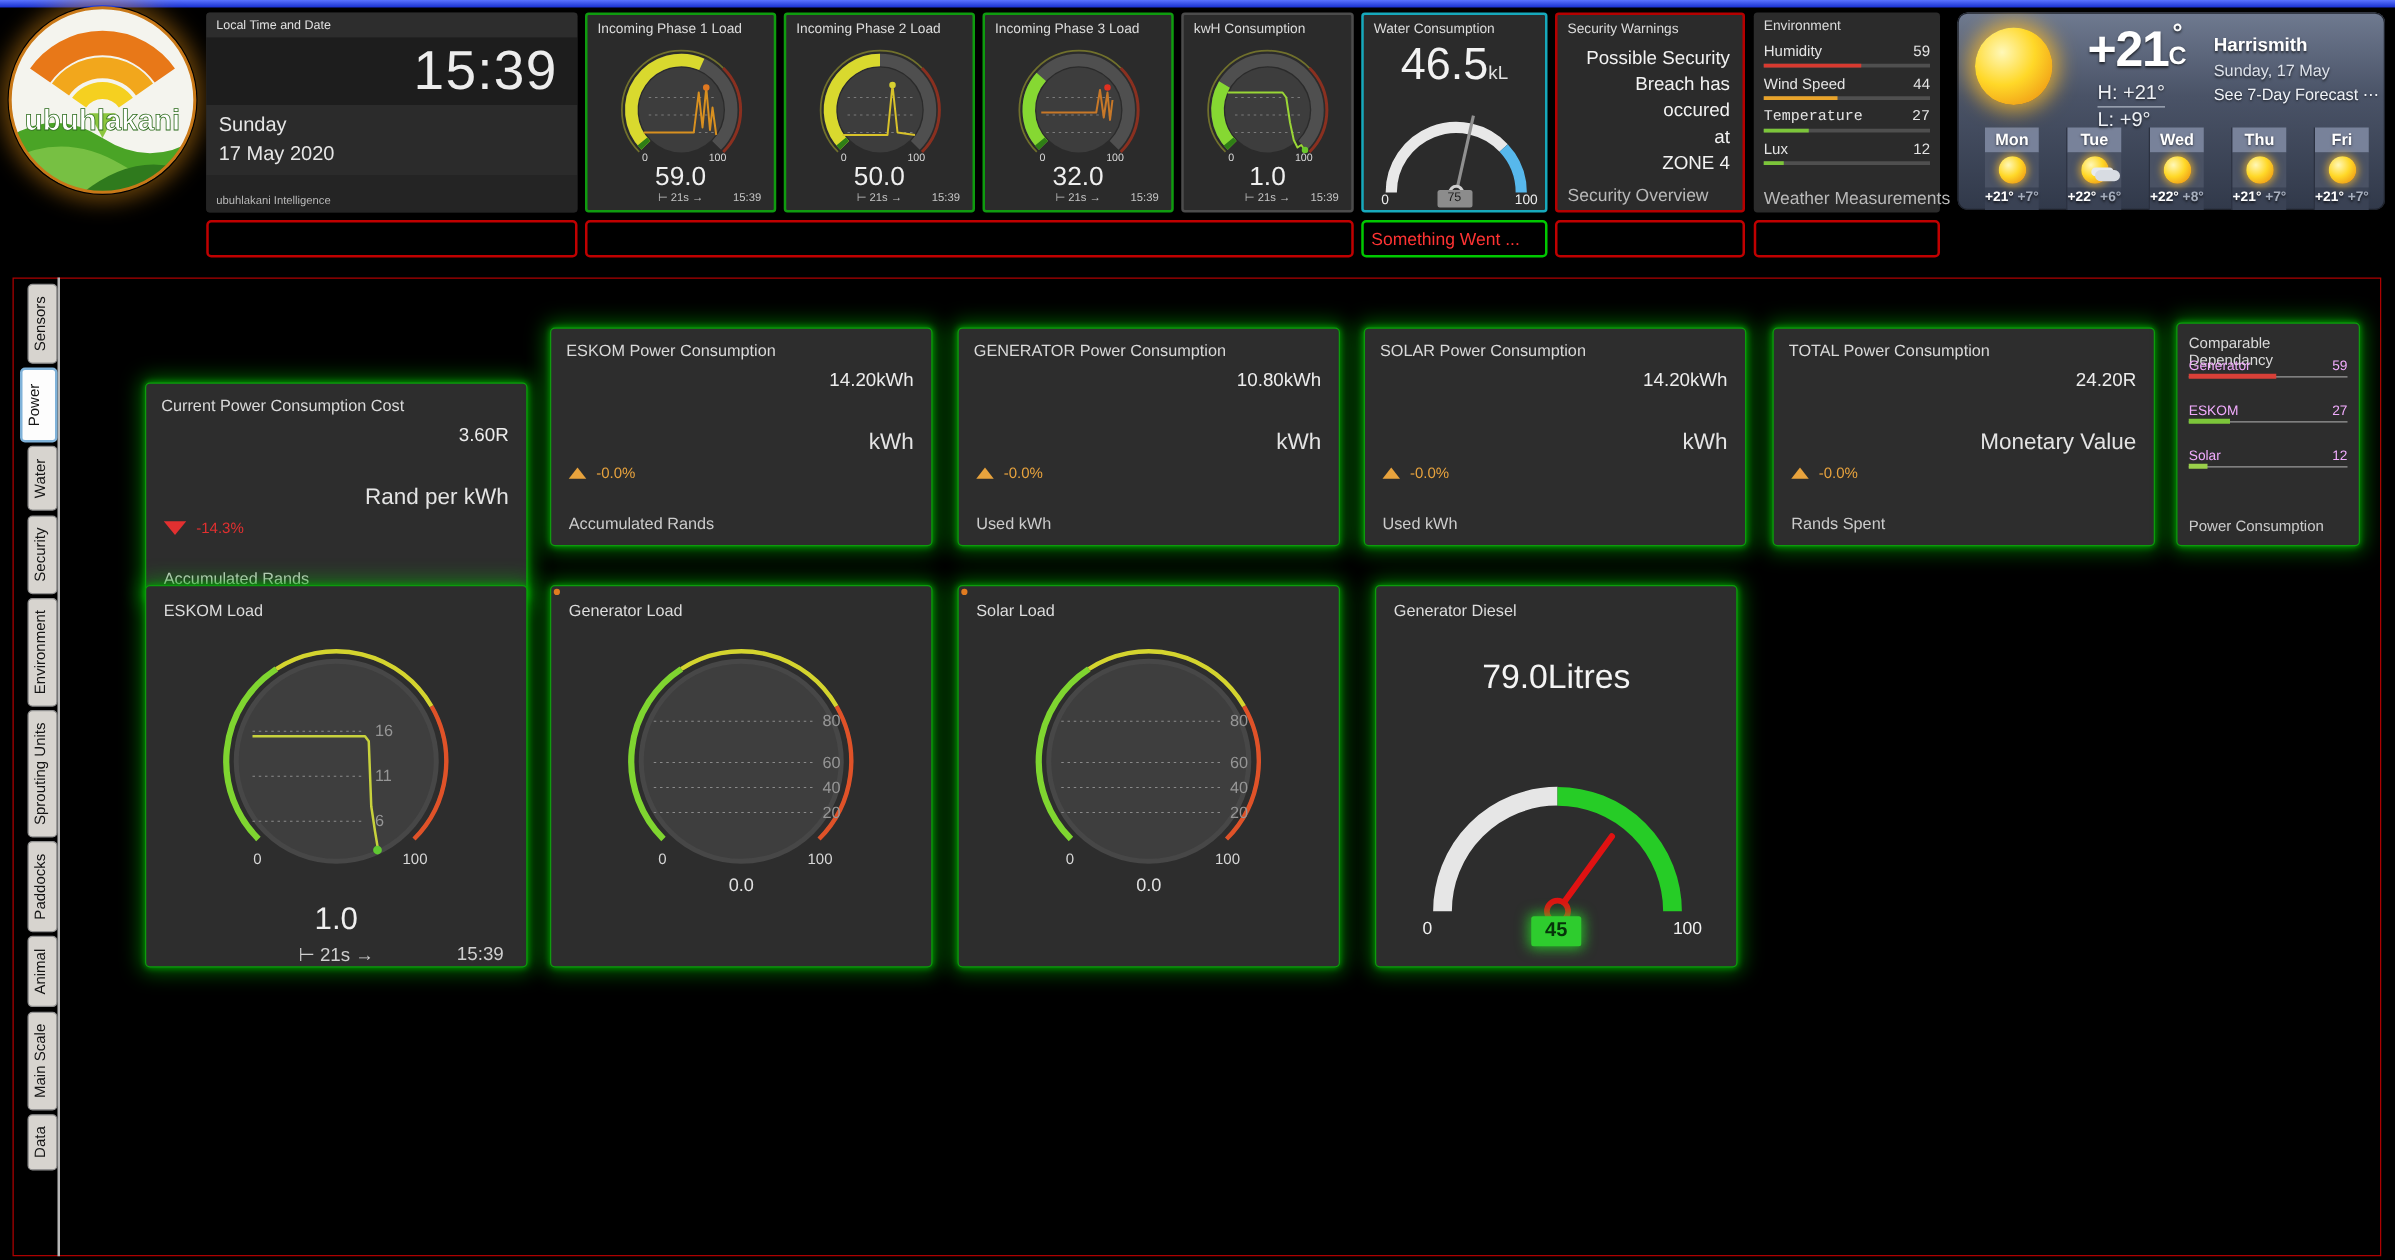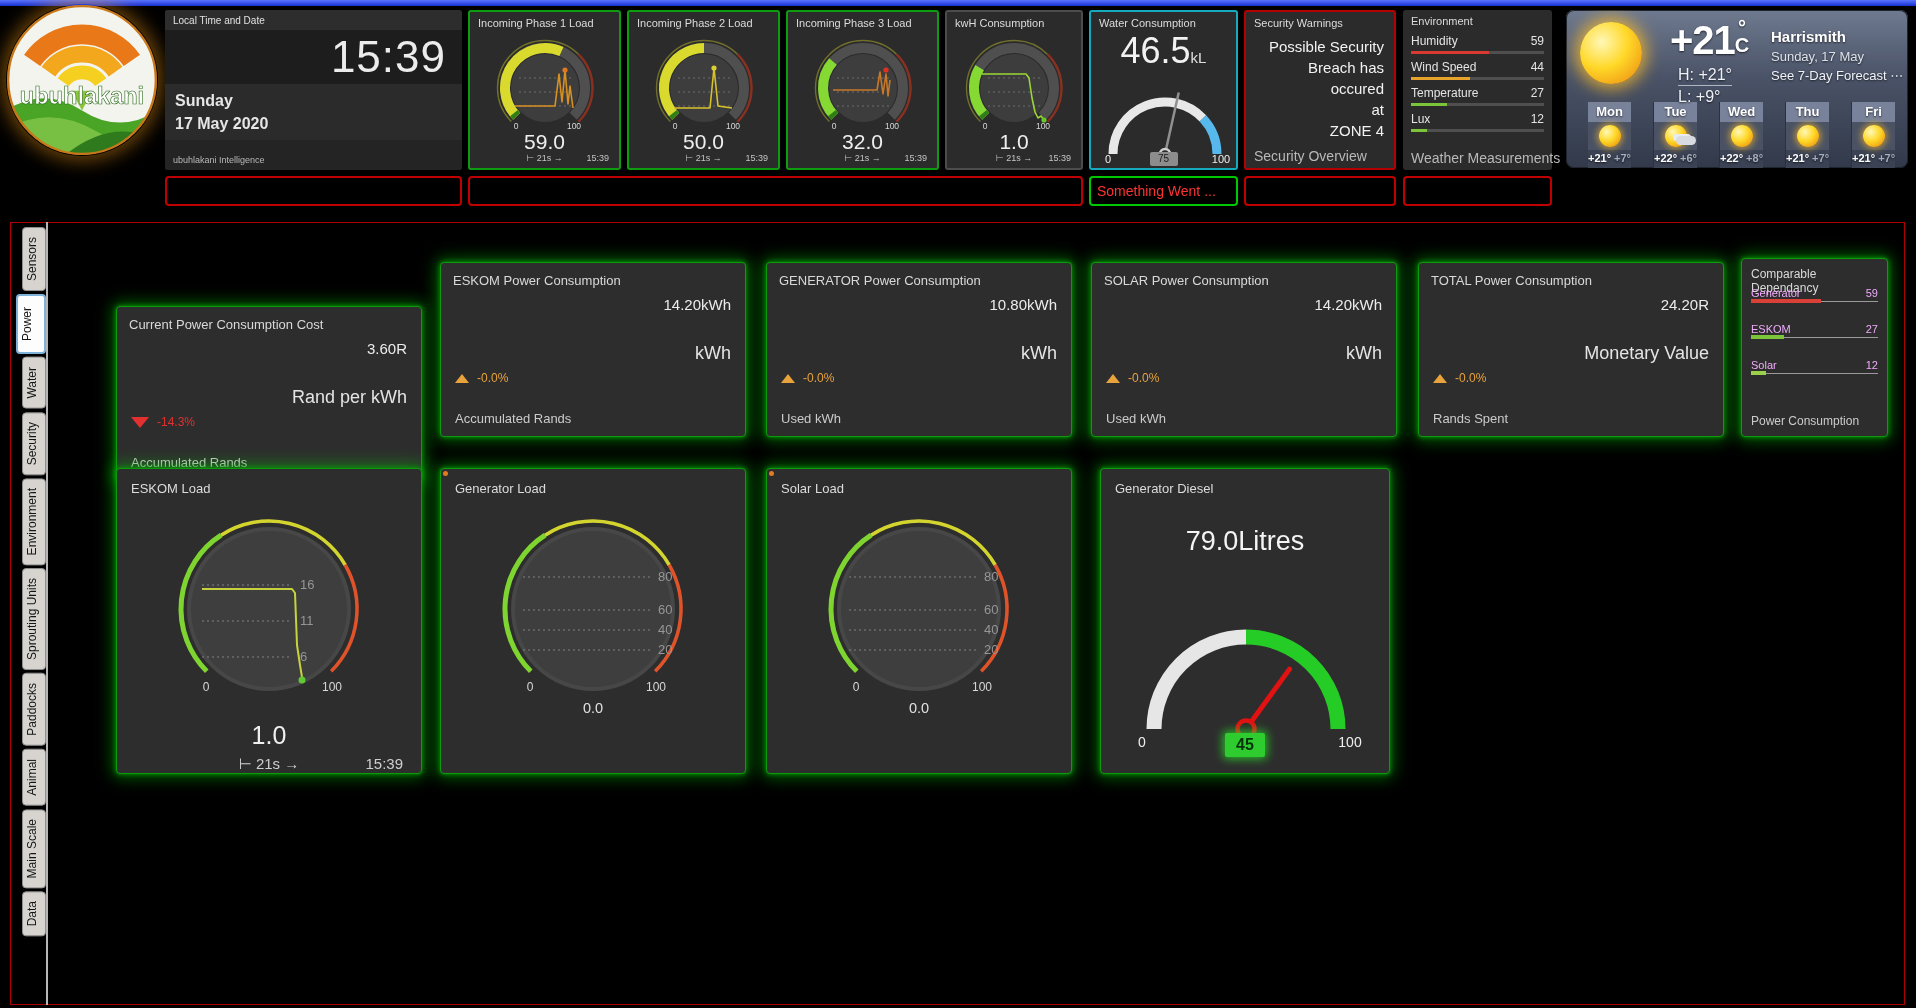--- a/index.html
+++ b/index.html
@@ -7,21 +7,21 @@
   .abs{position:absolute;}
   #top-blue{left:0;top:0;width:1916px;height:6px;background:linear-gradient(#5a74ff,#1730cf);}
   
   .tcard{position:absolute;top:10px;height:160px;background:#2b2b2b;border-radius:3px;box-sizing:border-box;}
   .tcard-title{position:absolute;top:5px;left:8px;font-size:11px;color:#dcdcdc;white-space:nowrap;}
   .tcard-footer{position:absolute;bottom:4px;left:8px;font-size:14px;color:#b9b9b9;white-space:nowrap;}
   
   #clock{left:165px;width:297px;padding:0;overflow:hidden;}
   #clock .band-title{height:20px;background:#2d2d2d;font-size:10px;color:#e0e0e0;padding:5px 8px 0;box-sizing:border-box;}
   #clock .band-time{height:54px;background:#1d1d1d;font-size:44px;font-weight:300;color:#ececec;text-align:right;padding-right:16px;line-height:54px;letter-spacing:1px;}
-  #clock .band-date{height:56px;background:#2b2b2b;padding:5px 0 0 10px;box-sizing:border-box;font-size:16px;color:#e6e6e6;line-height:1.45;font-weight:bold;}
+  #clock .band-date{height:56px;background:#2b2b2b;padding:5px 0 0 10px;box-sizing:border-box;font-size:16px;color:#e6e6e6;line-height:1.45;}
   #clock .band-foot{height:30px;background:#242424;position:relative;}
   #clock .band-foot div{position:absolute;bottom:5px;left:8px;font-size:9px;color:#b9b9b9;}
   
   .phase{overflow:hidden;}
   .dial-wrap{position:absolute;top:16px;left:50%;transform:translateX(-50%);}
   .phase-value{position:absolute;top:118px;left:0;right:0;text-align:center;font-size:21px;font-weight:300;color:#efefef;}
   .mini-footer{position:absolute;bottom:3px;left:0;right:0;height:12px;font-size:9px;color:#c4c4c4;}
   .mini-footer .intv{position:absolute;left:0;right:0;text-align:center;}
   .mini-footer .tm{position:absolute;right:10px;}
   
@@ -285,21 +285,21 @@
   </div>
       <div class="env-row" style="top: 50px;">
     <div class="env-line">
           <span>Wind Speed</span>
           <span>44</span>
         </div>
     <div class="env-track">
           <div class="env-fill" style="width: 44%; background: rgb(232, 163, 42);"></div>
         </div>
   </div>
-      <div class="env-row" style="top: 76px;">
+      <div class="env-row" style="top: 76px; font-family: Liberation Mono, monospace;">
     <div class="env-line">
           <span>Temperature</span>
           <span>27</span>
         </div>
     <div class="env-track">
           <div class="env-fill" style="width: 27%; background: rgb(124, 197, 58);"></div>
         </div>
   </div>
       <div class="env-row" style="top: 102px;">
     <div class="env-line">

